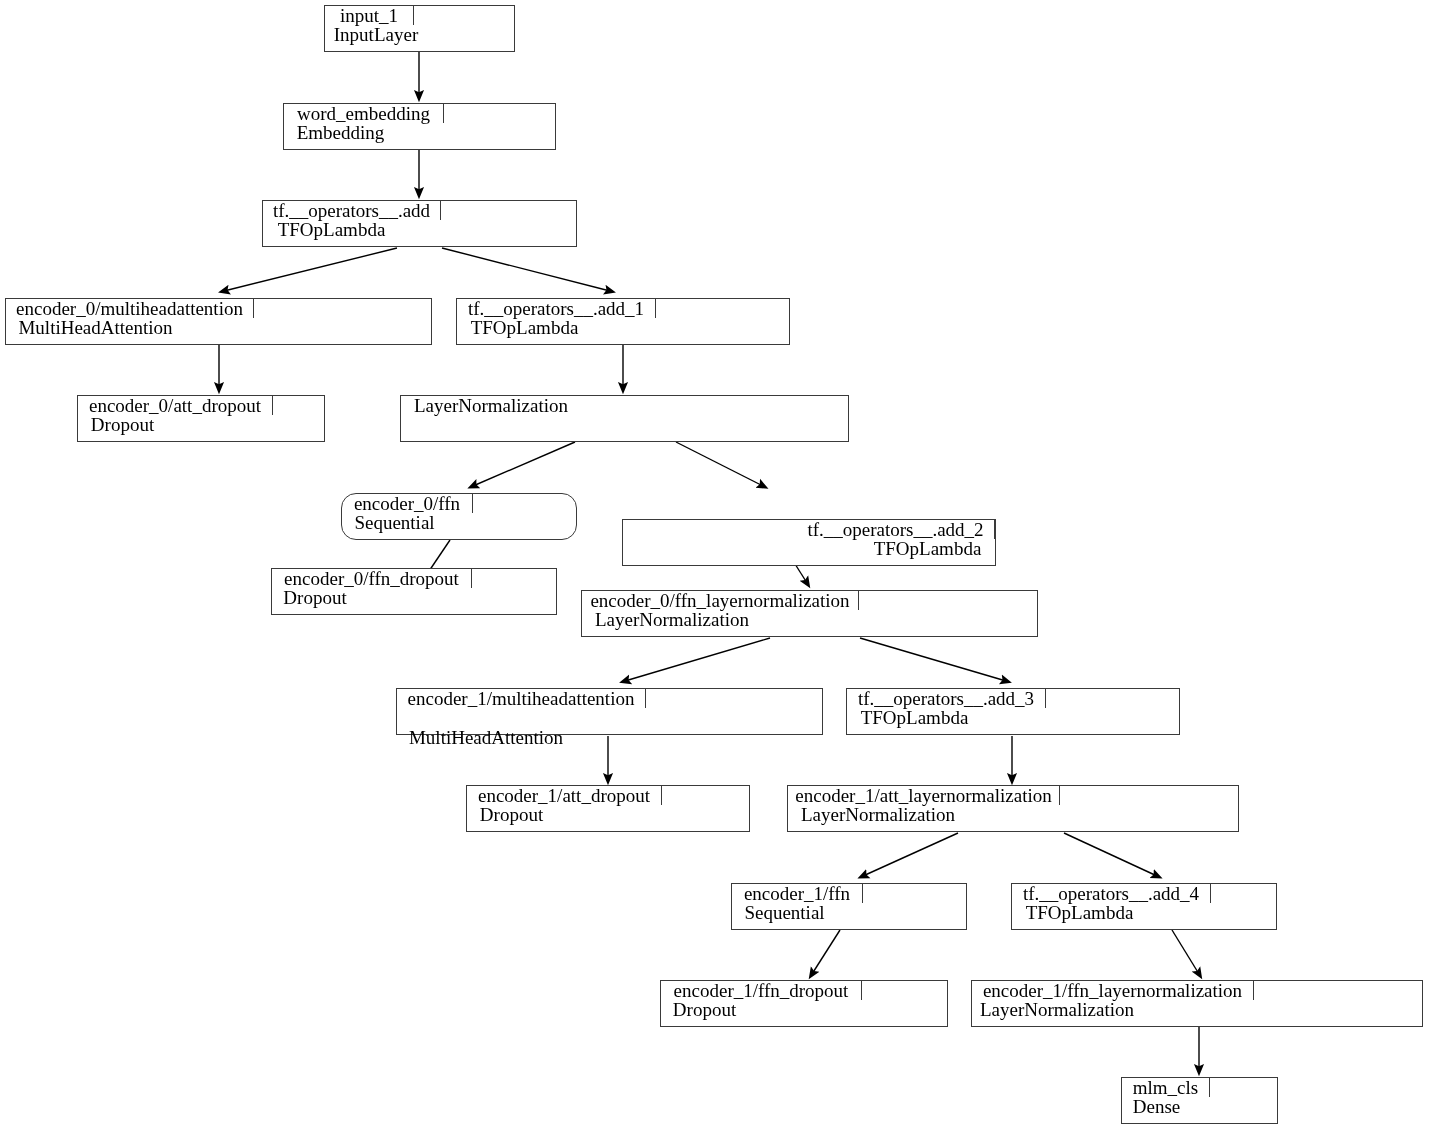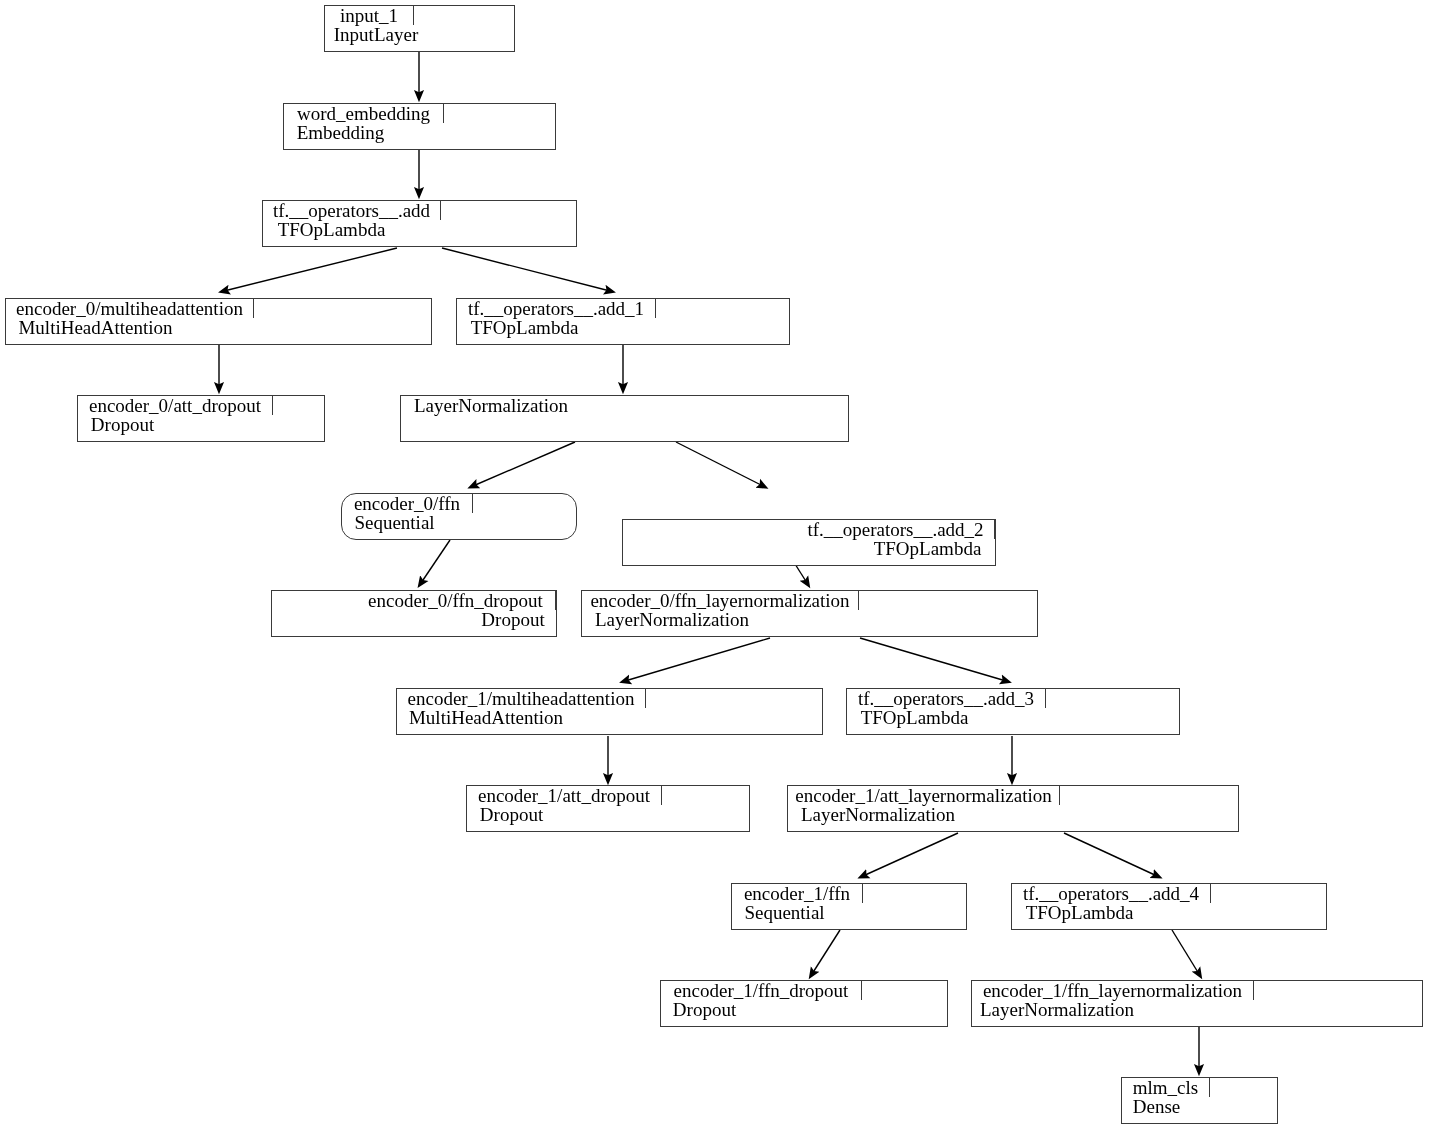--- a/index.html
+++ b/index.html
@@ -111,49 +111,49 @@
         <div class="cell type" style="width: 180px;">LayerNormalization</div>
       </div>
       <div class="node" style="left: 341px; top: 493px; width: 236px; border-radius: 15px;">
         <div class="cell name" style="width: 131px;">encoder_0/ffn</div>
         <div class="cell type" style="width: 105px;">Sequential</div>
       </div>
       <div class="node" style="left: 622px; top: 519px; width: 374px; align-items: flex-end;">
         <div class="cell name" style="width: 198px;">tf.__operators__.add_2</div>
         <div class="cell type" style="width: 135px;">TFOpLambda</div>
       </div>
-      <div class="node" style="left: 271px; top: 590px; width: 286px; align-items: flex-end;">
+      <div class="node" style="left: 271px; top: 568px; width: 286px;">
         <div class="cell name" style="width: 200px;">encoder_0/ffn_dropout</div>
         <div class="cell type" style="width: 86px;">Dropout</div>
       </div>
       <div class="node" style="left: 581px; top: 590px; width: 457px;">
         <div class="cell name" style="width: 277px;">encoder_0/ffn_layernormalization</div>
         <div class="cell type" style="width: 180px;">LayerNormalization</div>
       </div>
-      <div class="node" style="left: 396px; top: 688px; width: 427px;">
+      <div class="node" style="left: 396px; top: 688px; width: 427px; gap: 20px;">
         <div class="cell name" style="width: 249px;">encoder_1/multiheadattention</div>
         <div class="cell type" style="width: 178px;">MultiHeadAttention</div>
       </div>
       <div class="node" style="left: 846px; top: 688px; width: 334px;">
         <div class="cell name" style="width: 199px;">tf.__operators__.add_3</div>
         <div class="cell type" style="width: 135px;">TFOpLambda</div>
       </div>
       <div class="node" style="left: 466px; top: 785px; width: 284px;">
         <div class="cell name" style="width: 195px;">encoder_1/att_dropout</div>
         <div class="cell type" style="width: 89px;">Dropout</div>
       </div>
       <div class="node" style="left: 787px; top: 785px; width: 452px;">
         <div class="cell name" style="width: 272px;">encoder_1/att_layernormalization</div>
         <div class="cell type" style="width: 180px;">LayerNormalization</div>
       </div>
       <div class="node" style="left: 731px; top: 883px; width: 236px;">
         <div class="cell name" style="width: 131px;">encoder_1/ffn</div>
         <div class="cell type" style="width: 105px;">Sequential</div>
       </div>
-      <div class="node" style="left: 1011px; top: 883px; width: 316px;">
+      <div class="node" style="left: 1011px; top: 883px; width: 266px;">
         <div class="cell name" style="width: 199px;">tf.__operators__.add_4</div>
         <div class="cell type" style="width: 135px;">TFOpLambda</div>
       </div>
       <div class="node" style="left: 660px; top: 980px; width: 288px;">
         <div class="cell name" style="width: 201px;">encoder_1/ffn_dropout</div>
         <div class="cell type" style="width: 87px;">Dropout</div>
       </div>
       <div class="node" style="left: 971px; top: 980px; width: 452px;">
         <div class="cell name" style="width: 282px;">encoder_1/ffn_layernormalization</div>
         <div class="cell type" style="width: 170px;">LayerNormalization</div>

